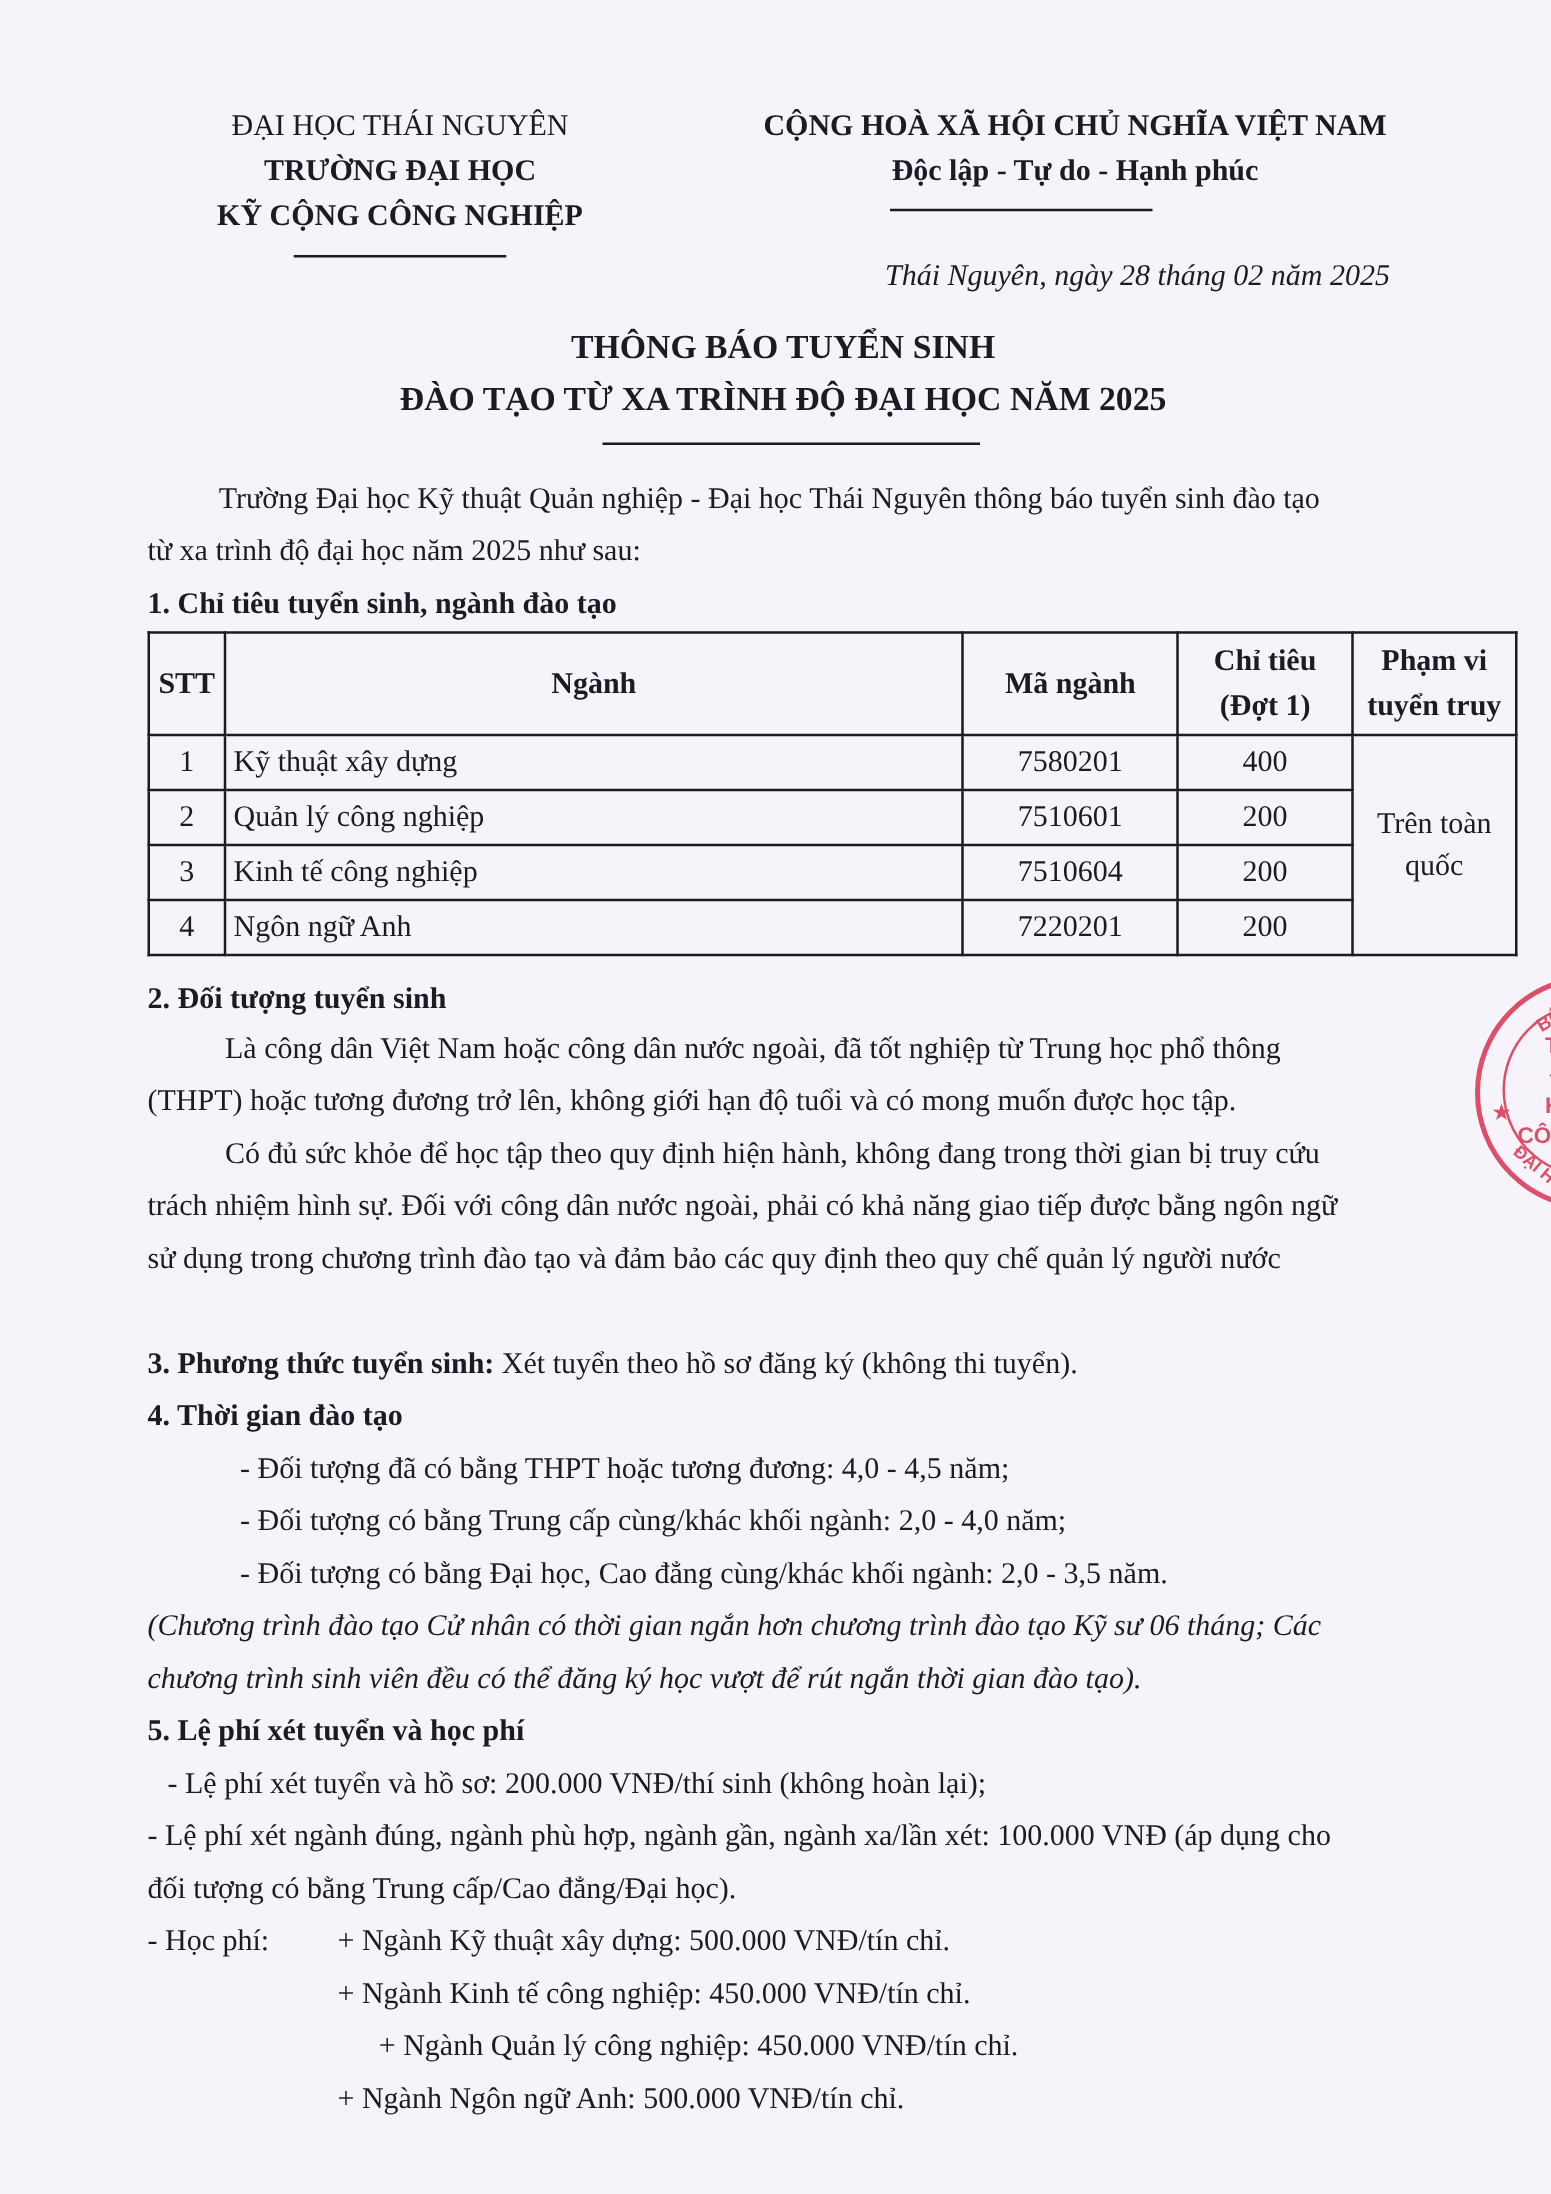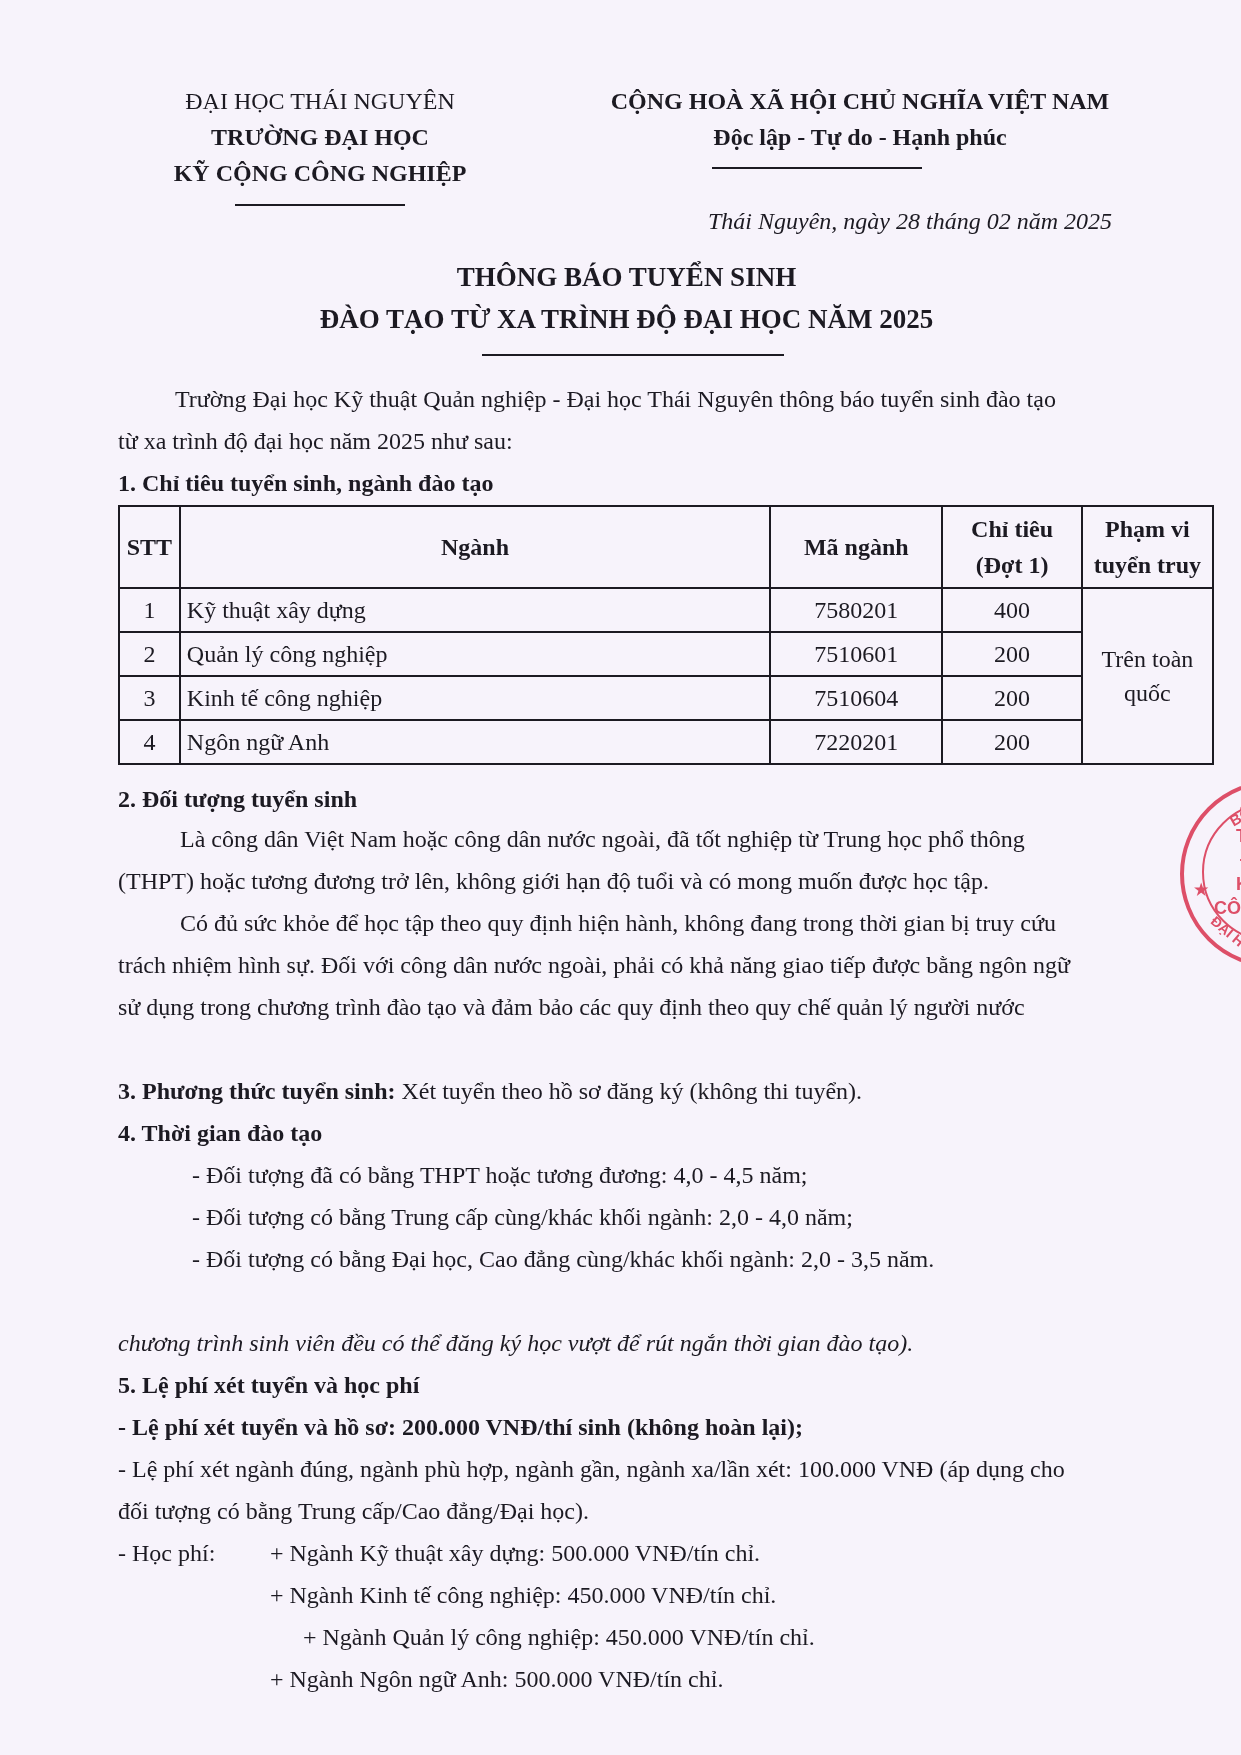--- a/index.html
+++ b/index.html
@@ -133,24 +133,25 @@
   <div class="abs f24" style="left:180px; top:910px;">Có đủ sức khỏe để học tập theo quy định hiện hành, không đang trong thời gian bị truy cứu</div>
   <div class="abs f24" style="left:118px; top:952px;">trách nhiệm hình sự. Đối với công dân nước ngoài, phải có khả năng giao tiếp được bằng ngôn ngữ</div>
   <div class="abs f24" style="left:118px; top:994px;">sử dụng trong chương trình đào tạo và đảm bảo các quy định theo quy chế quản lý người nước</div>
 
   <div class="abs f24" style="left:118px; top:1046px; margin-top:32px;"><span class="b">3. Phương thức tuyển sinh:</span><span> Xét tuyển theo hồ sơ đăng ký (không thi tuyển).</span></div>
 
   <div class="abs f24 b" style="left:118px; top:1088px; margin-top:32px;">4. Thời gian đào tạo</div>
   <div class="abs f24" style="left:192px; top:1162px;">- Đối tượng đã có bằng THPT hoặc tương đương: 4,0 - 4,5 năm;</div>
   <div class="abs f24" style="left:192px; top:1204px;">- Đối tượng có bằng Trung cấp cùng/khác khối ngành: 2,0 - 4,0 năm;</div>
   <div class="abs f24" style="left:192px; top:1246px;">- Đối tượng có bằng Đại học, Cao đẳng cùng/khác khối ngành: 2,0 - 3,5 năm.</div>
+  <div class="abs f24 i" style="left:118px; top:1288px;">(Chương trình đào tạo Cử nhân có thời gian ngắn hơn chương trình đào tạo Kỹ sư 06 tháng; Các</div>
   <div class="abs f24 i" style="left:118px; top:1330px;">chương trình sinh viên đều có thể đăng ký học vượt để rút ngắn thời gian đào tạo).</div>
 
   <div class="abs f24 b" style="left:118px; top:1372px;">5. Lệ phí xét tuyển và học phí</div>
-  <div class="abs f24" style="left:118px; top:1414px;font-weight:bold;">- Lệ phí xét tuyển và hồ sơ: 200.000 VNĐ/thí sinh (không hoàn lại);</div>
+  <div class="abs f24" style="left:134px; top:1414px;">- Lệ phí xét tuyển và hồ sơ: 200.000 VNĐ/thí sinh (không hoàn lại);</div>
   <div class="abs f24" style="left:118px; top:1456px;">- Lệ phí xét ngành đúng, ngành phù hợp, ngành gần, ngành xa/lần xét: 100.000 VNĐ (áp dụng cho</div>
   <div class="abs f24" style="left:118px; top:1498px;">đối tượng có bằng Trung cấp/Cao đẳng/Đại học).</div>
   <div class="abs f24" style="left:118px; top:1540px;">- Học phí:</div>
   <div class="abs f24" style="left:270px; top:1540px;">+ Ngành Kỹ thuật xây dựng: 500.000 VNĐ/tín chỉ.</div>
   <div class="abs f24" style="left:270px; top:1582px;">+ Ngành Kinh tế công nghiệp: 450.000 VNĐ/tín chỉ.</div>
   <div class="abs f24" style="left:270px; top:1624px;margin-left:33px;">+ Ngành Quản lý công nghiệp: 450.000 VNĐ/tín chỉ.</div>
   <div class="abs f24" style="left:270px; top:1666px;">+ Ngành Ngôn ngữ Anh: 500.000 VNĐ/tín chỉ.</div>
 
   <div class="stamp">
     <span class="stamp-text" style="left:40px; top:4px; font-size:15px; transform:rotate(-30deg);">BỘ GIÁO DỤC</span>

